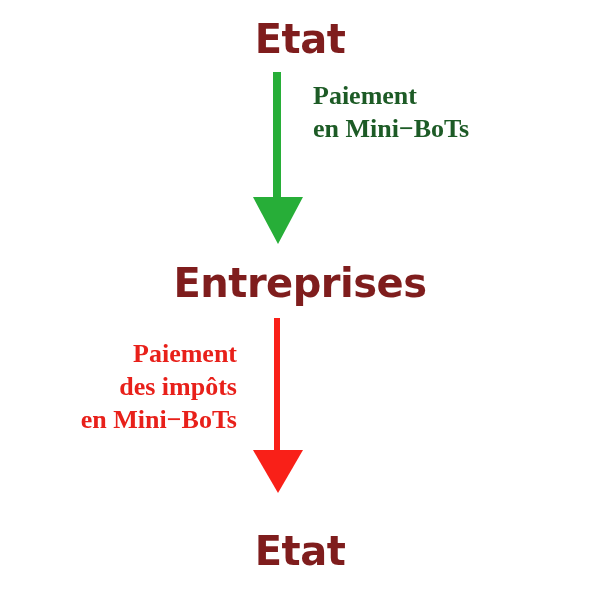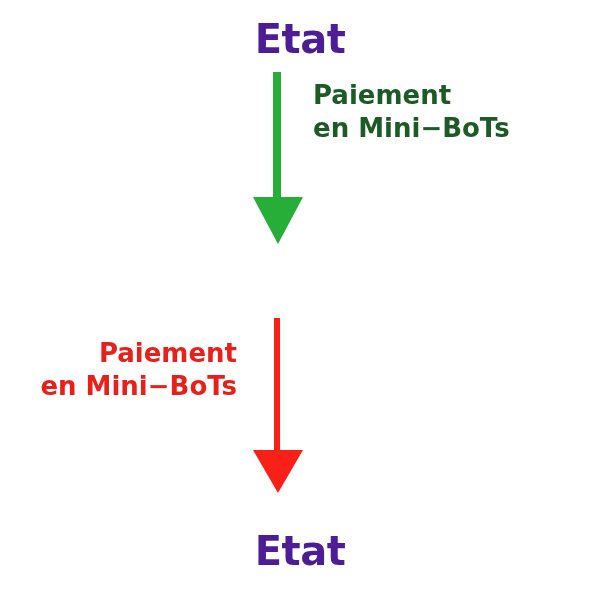--- a/index.html
+++ b/index.html
@@ -16,21 +16,21 @@
     height: 600px;
     background: #ffffff;
     overflow: hidden;
   }
   .node-label {
     position: absolute;
     width: 100%;
     left: 0;
     text-align: center;
     font-weight: bold;
-    color: #4c1d95;
+    color: #7f1d1d;
     letter-spacing: -0.5px;
     white-space: nowrap;
   }
   #node-etat-top {
     top: 16px;
     font-size: 40px;
   }
   #node-entreprises {
     top: 260px;
     font-size: 40px;
@@ -61,45 +61,48 @@
     color: #1d5b26;
   }
   #annotation-red {
     right: 363px;
     top: 337px;
     text-align: right;
     color: #e8201a;
   }
   .annotation .line {
     display: block;
+    font-family: Liberation Serif, serif;
   }
 </style>
 </head>
 <body>
 
 <div id="diagram">
 
   <div class="node-label" id="node-etat-top">Etat</div>
 
   <svg class="arrow-svg" viewBox="0 0 600 600">
     <rect x="273" y="72" width="8" height="130" fill="#27ae38"></rect>
     <polygon points="253,197 303,197 278,244" fill="#27ae38"></polygon>
   </svg>
 
   <div class="annotation" id="annotation-green">
     <span class="line">Paiement</span>
     <span class="line">en Mini−BoTs</span>
   </div>
 
+  <div class="node-label" id="node-entreprises">Entreprises</div>
 
   <svg class="arrow-svg" viewBox="0 0 600 600">
     <rect x="274" y="318" width="6" height="134" fill="#f92018"></rect>
     <polygon points="253,450 303,450 278,493" fill="#f92018"></polygon>
   </svg>
 
   <div class="annotation" id="annotation-red">
     <span class="line">Paiement</span>
+    <span class="line">des impôts</span>
     <span class="line">en Mini−BoTs</span>
   </div>
 
   <div class="node-label" id="node-etat-bottom">Etat</div>
 
 </div>
 
 </body></html>

